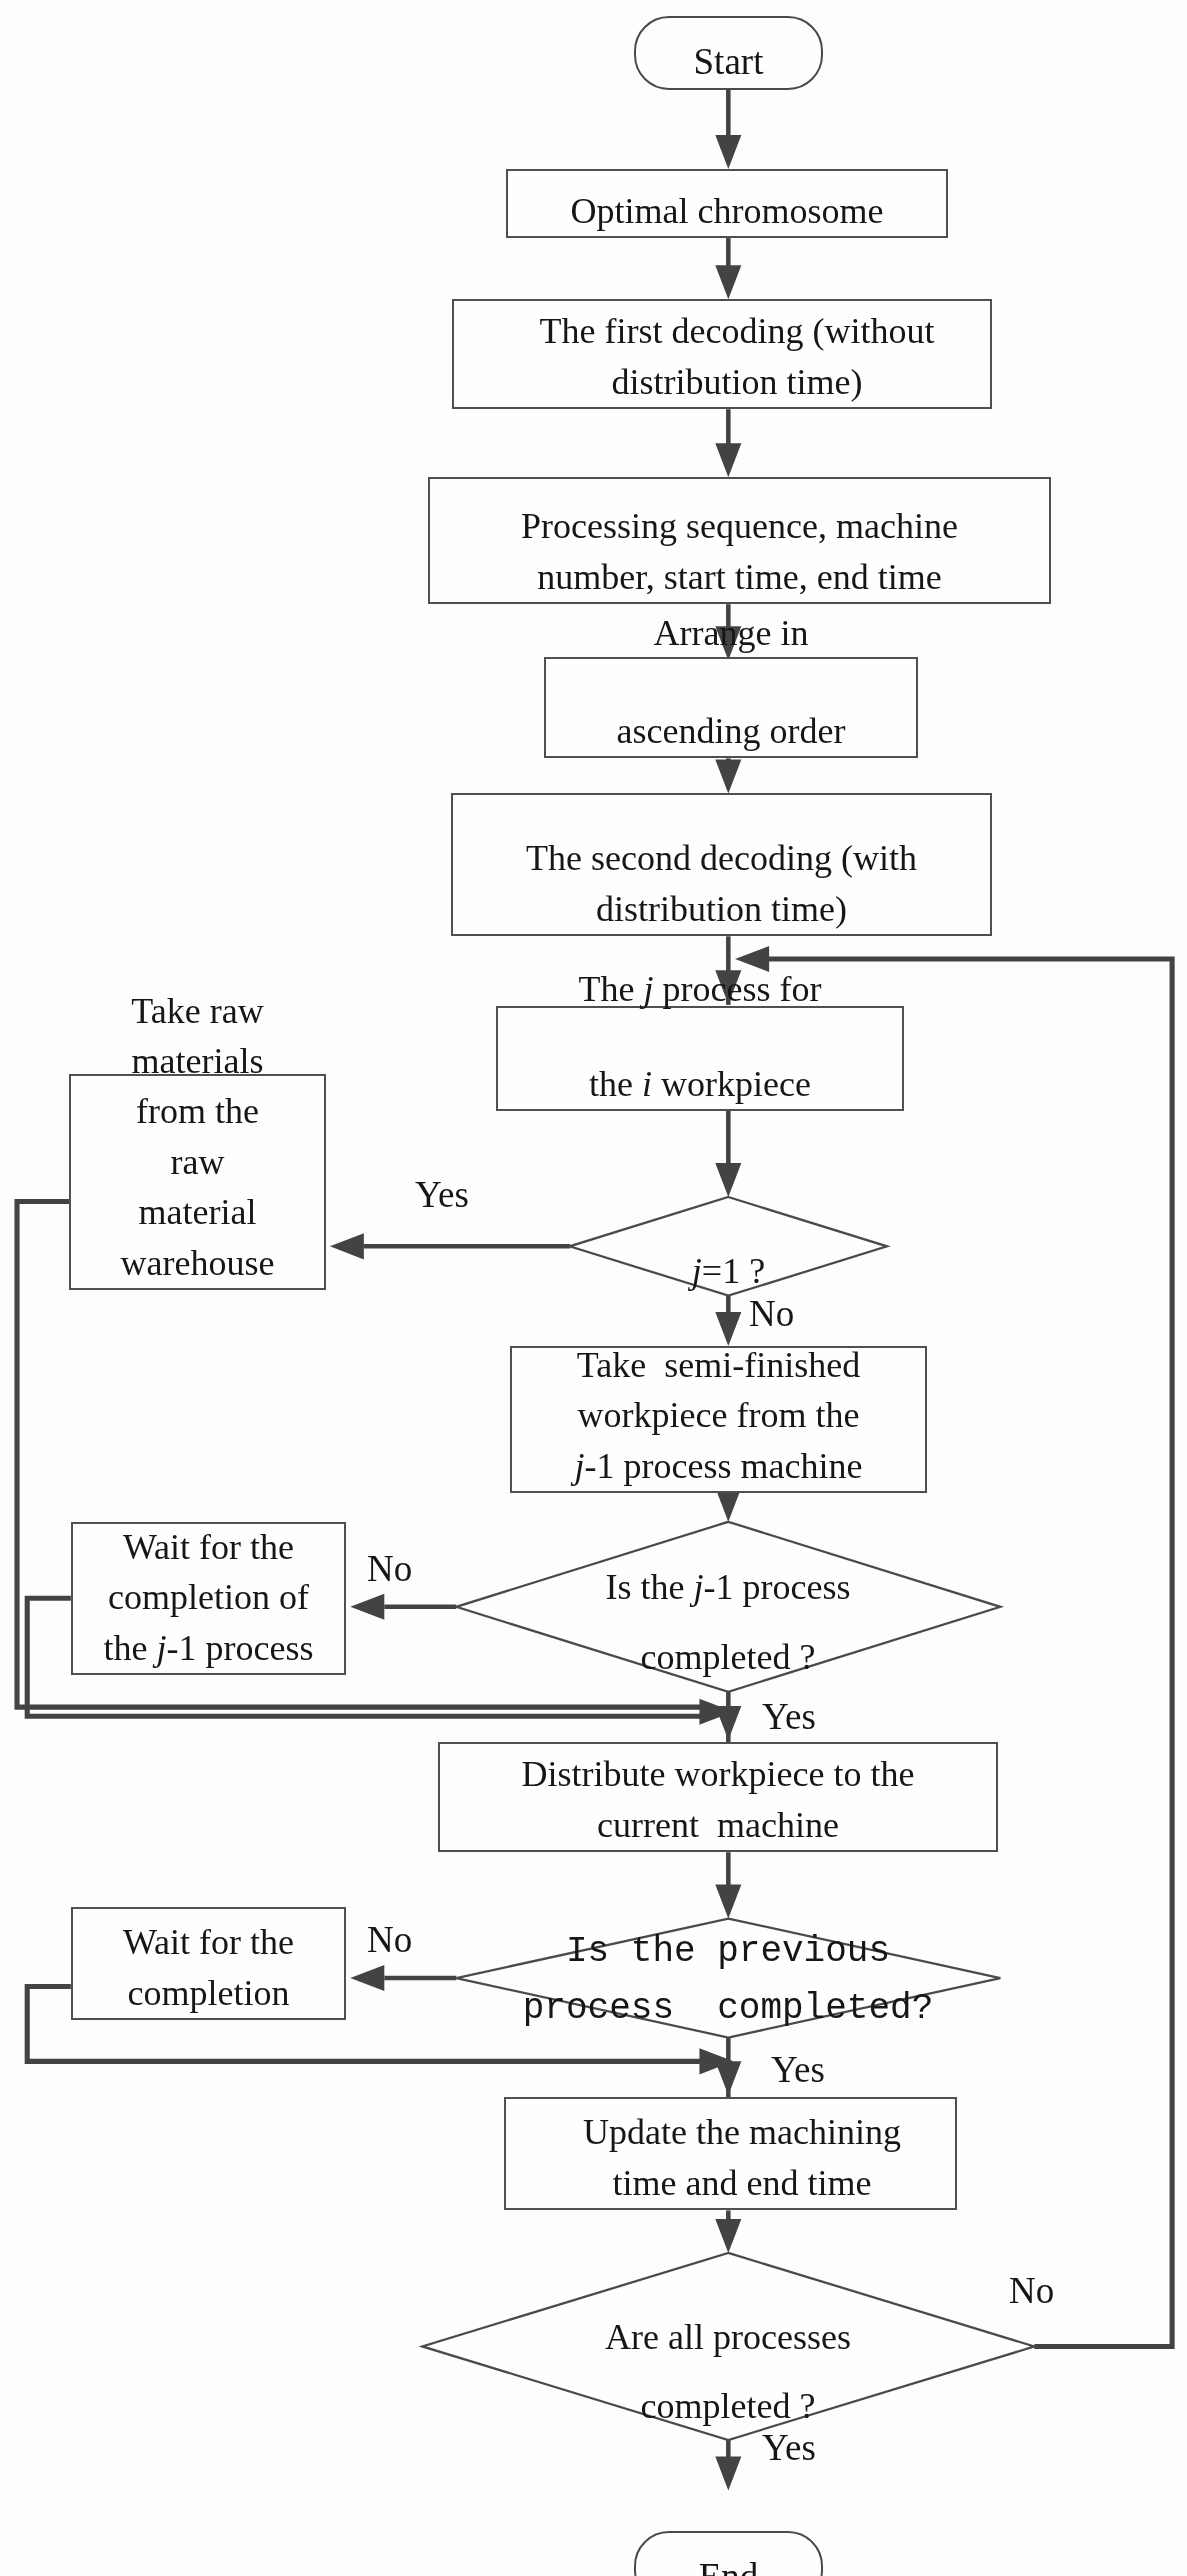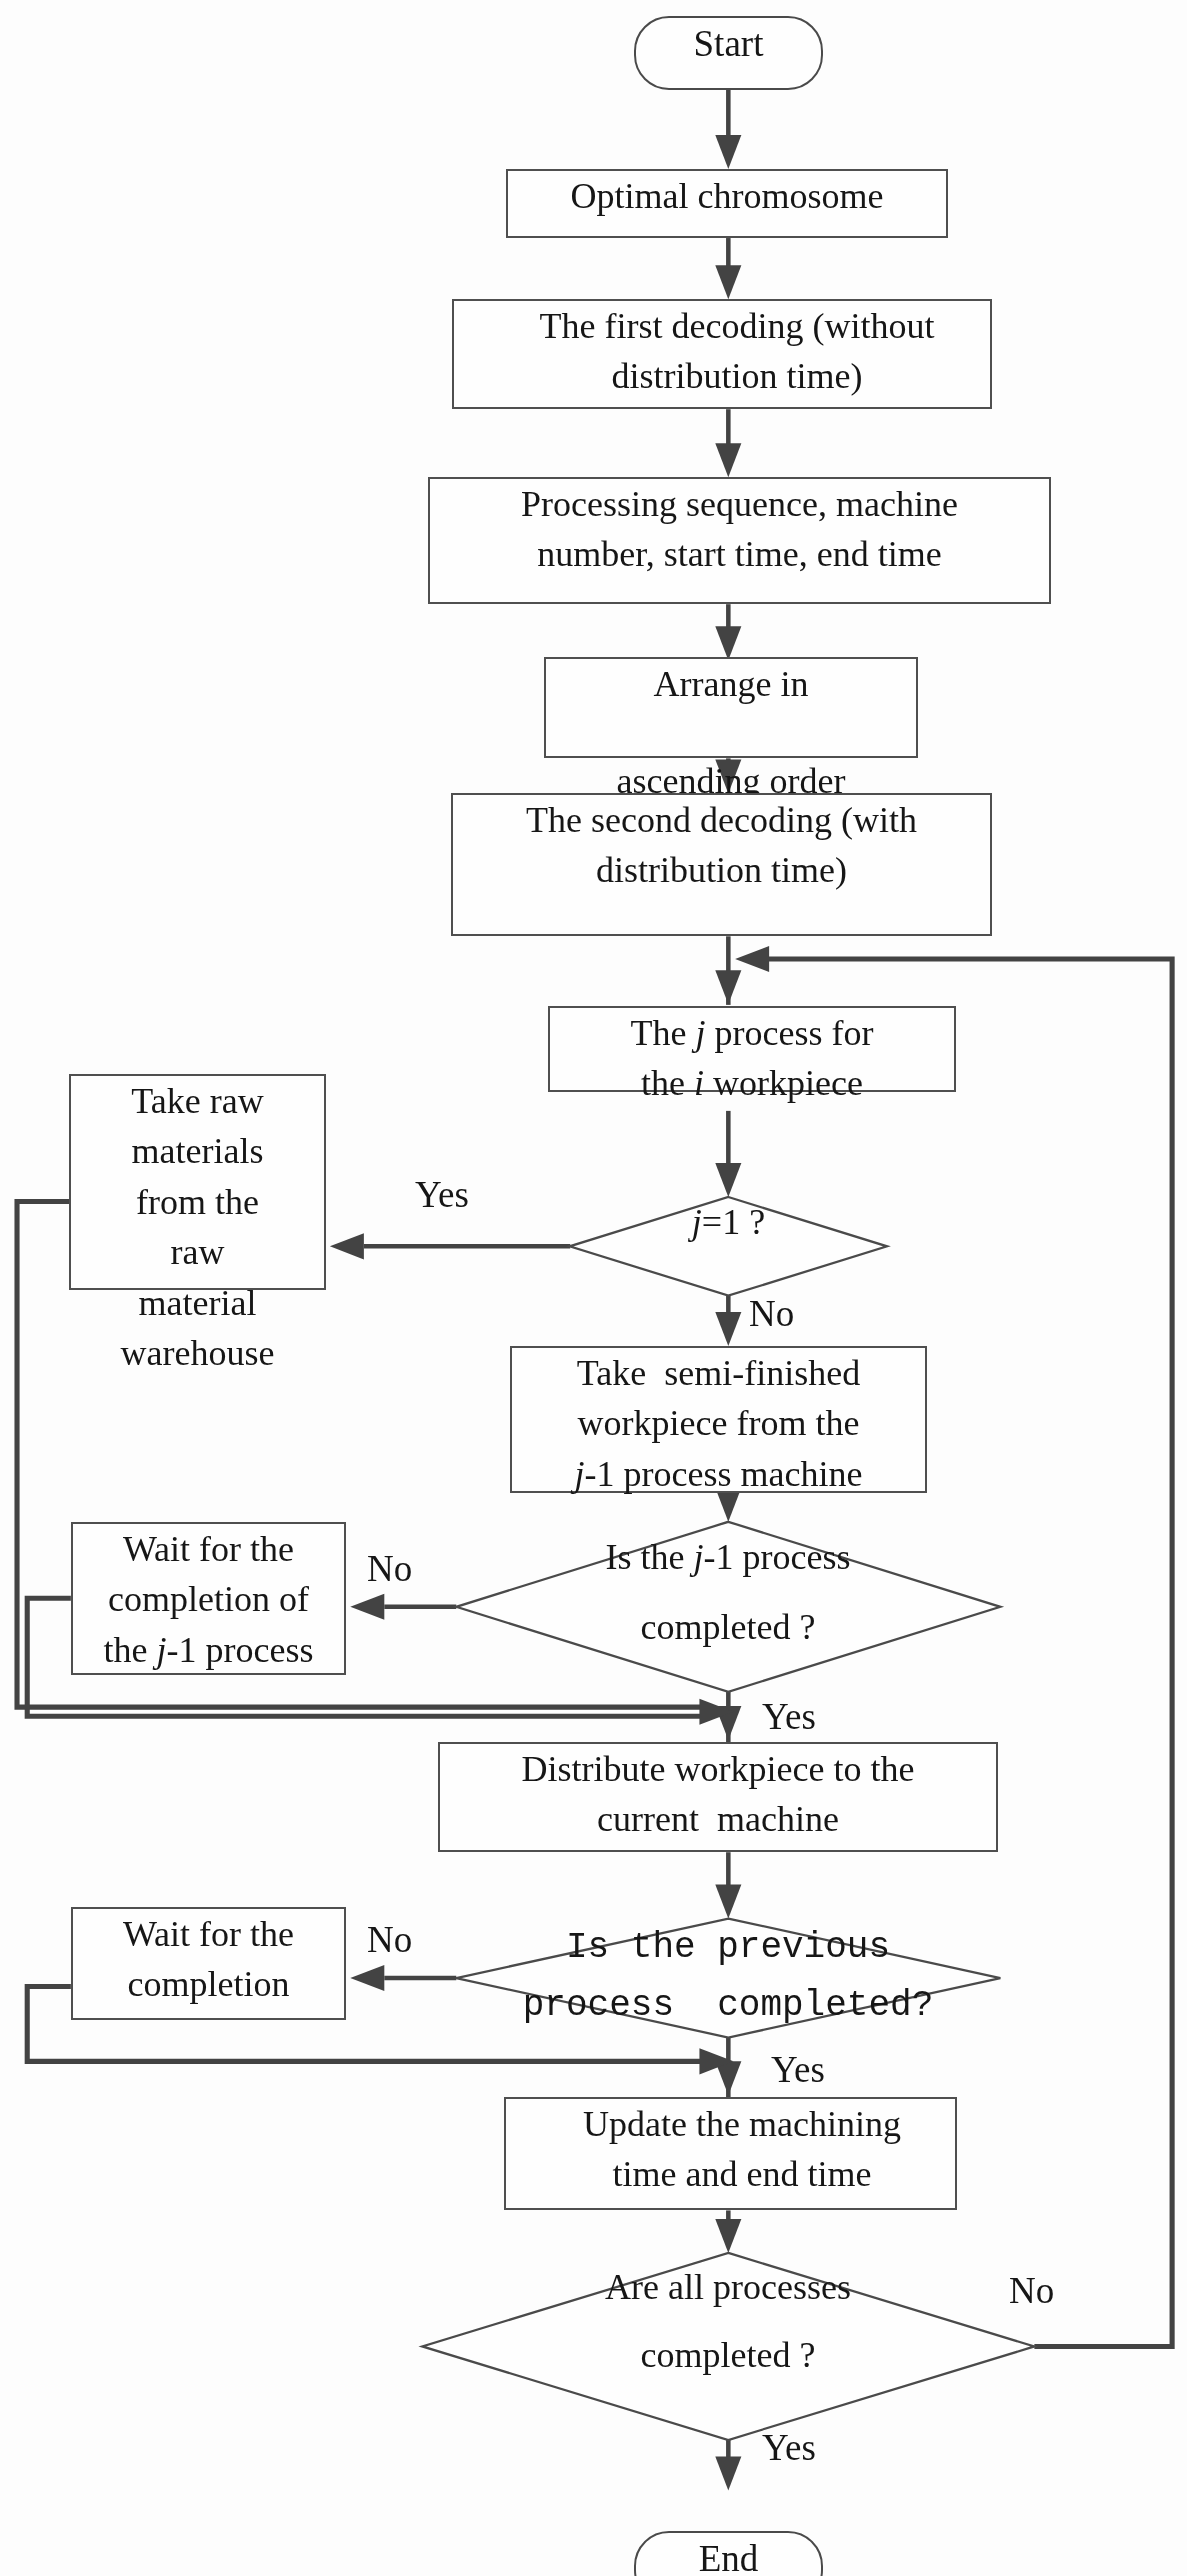--- a/index.html
+++ b/index.html
@@ -4,21 +4,21 @@
 <style>
   html,body{margin:0;padding:0;}
   body{
     width:1188px;height:2576px;position:relative;background:#fdfdfd;
     font-family:"Liberation Serif","DejaVu Serif",serif;color:#161616;
   }
   #canvas{position:absolute;left:0;top:0;width:1188px;height:2576px;}
   #wires{position:absolute;left:0;top:0;width:1188px;height:2576px;z-index:1;}
   .node{
     position:absolute;z-index:2;display:flex;flex-direction:column;
-    align-items:center;justify-content:flex-start;text-align:center;
+    align-items:center;justify-content:flex-end;text-align:center;
     font-size:36px;line-height:1.4;box-sizing:border-box;white-space:pre;
   }
   .process{background:#fefefe;border:2.8px solid #4f4f4f;}
   .terminator{background:#fefefe;border:2.8px solid #4a4a4a;border-radius:35px;font-size:37px;}
   .decision-text{background:transparent;border:none;z-index:3;}
   .lh-tall{line-height:1.95;}
   .lh-med{line-height:1.9;}
   .lh-low{line-height:1.6;}
   .edge-label{
     position:absolute;z-index:3;font-size:37px;line-height:1;white-space:pre;
@@ -98,21 +98,21 @@
   <div class="node process" style="left:506px;top:169px;width:442px;height:69px;"><div><span>Optimal chromosome</span></div></div>
 
   <div class="node process" style="left:452px;top:299px;width:540px;height:110px;padding-left:30px;"><div><span>The first decoding (without</span></div><div><span>distribution time)</span></div></div>
 
   <div class="node process" style="left:428px;top:477px;width:623px;height:127px;"><div><span>Processing sequence, machine</span></div><div><span>number, start time, end time</span></div></div>
 
   <div class="node process" style="left:544px;top:657px;width:374px;height:101px;gap:47px;"><div><span>Arrange in</span></div><div><span>ascending order</span></div></div>
 
   <div class="node process" style="left:451px;top:793px;width:541px;height:143px;"><div><span>The second decoding (with</span></div><div><span>distribution time)</span></div></div>
 
-  <div class="node process" style="left:548px;top:1006px;width:408px;height:86px;"><div><span>The </span><i>j</i><span> process for</span></div><div><span>the </span><i>i</i><span> workpiece</span></div></div>
+  <div class="node process" style="left:496px;top:1006px;width:408px;height:105px;gap:44px;"><div><span>The </span><i>j</i><span> process for</span></div><div><span>the </span><i>i</i><span> workpiece</span></div></div>
 
   <div class="node process" style="left:69px;top:1074px;width:257px;height:216px;"><div><span>Take raw</span></div><div><span>materials</span></div><div><span>from the</span></div><div><span>raw</span></div><div><span>material</span></div><div><span>warehouse</span></div></div>
 
   <div class="node process" style="left:510px;top:1346px;width:417px;height:147px;"><div><span>Take  semi-finished</span></div><div><span>workpiece from the</span></div><div><i>j</i><span>-1 process machine</span></div></div>
 
   <div class="node process" style="left:71px;top:1522px;width:275px;height:153px;"><div><span>Wait for the</span></div><div><span>completion of</span></div><div><span>the </span><i>j</i><span>-1 process</span></div></div>
 
   <div class="node process" style="left:438px;top:1742px;width:560px;height:110px;"><div><span>Distribute workpiece to the</span></div><div><span>current  machine</span></div></div>
 
   <div class="node process" style="left:71px;top:1907px;width:275px;height:113px;"><div><span>Wait for the</span></div><div><span>completion</span></div></div>

